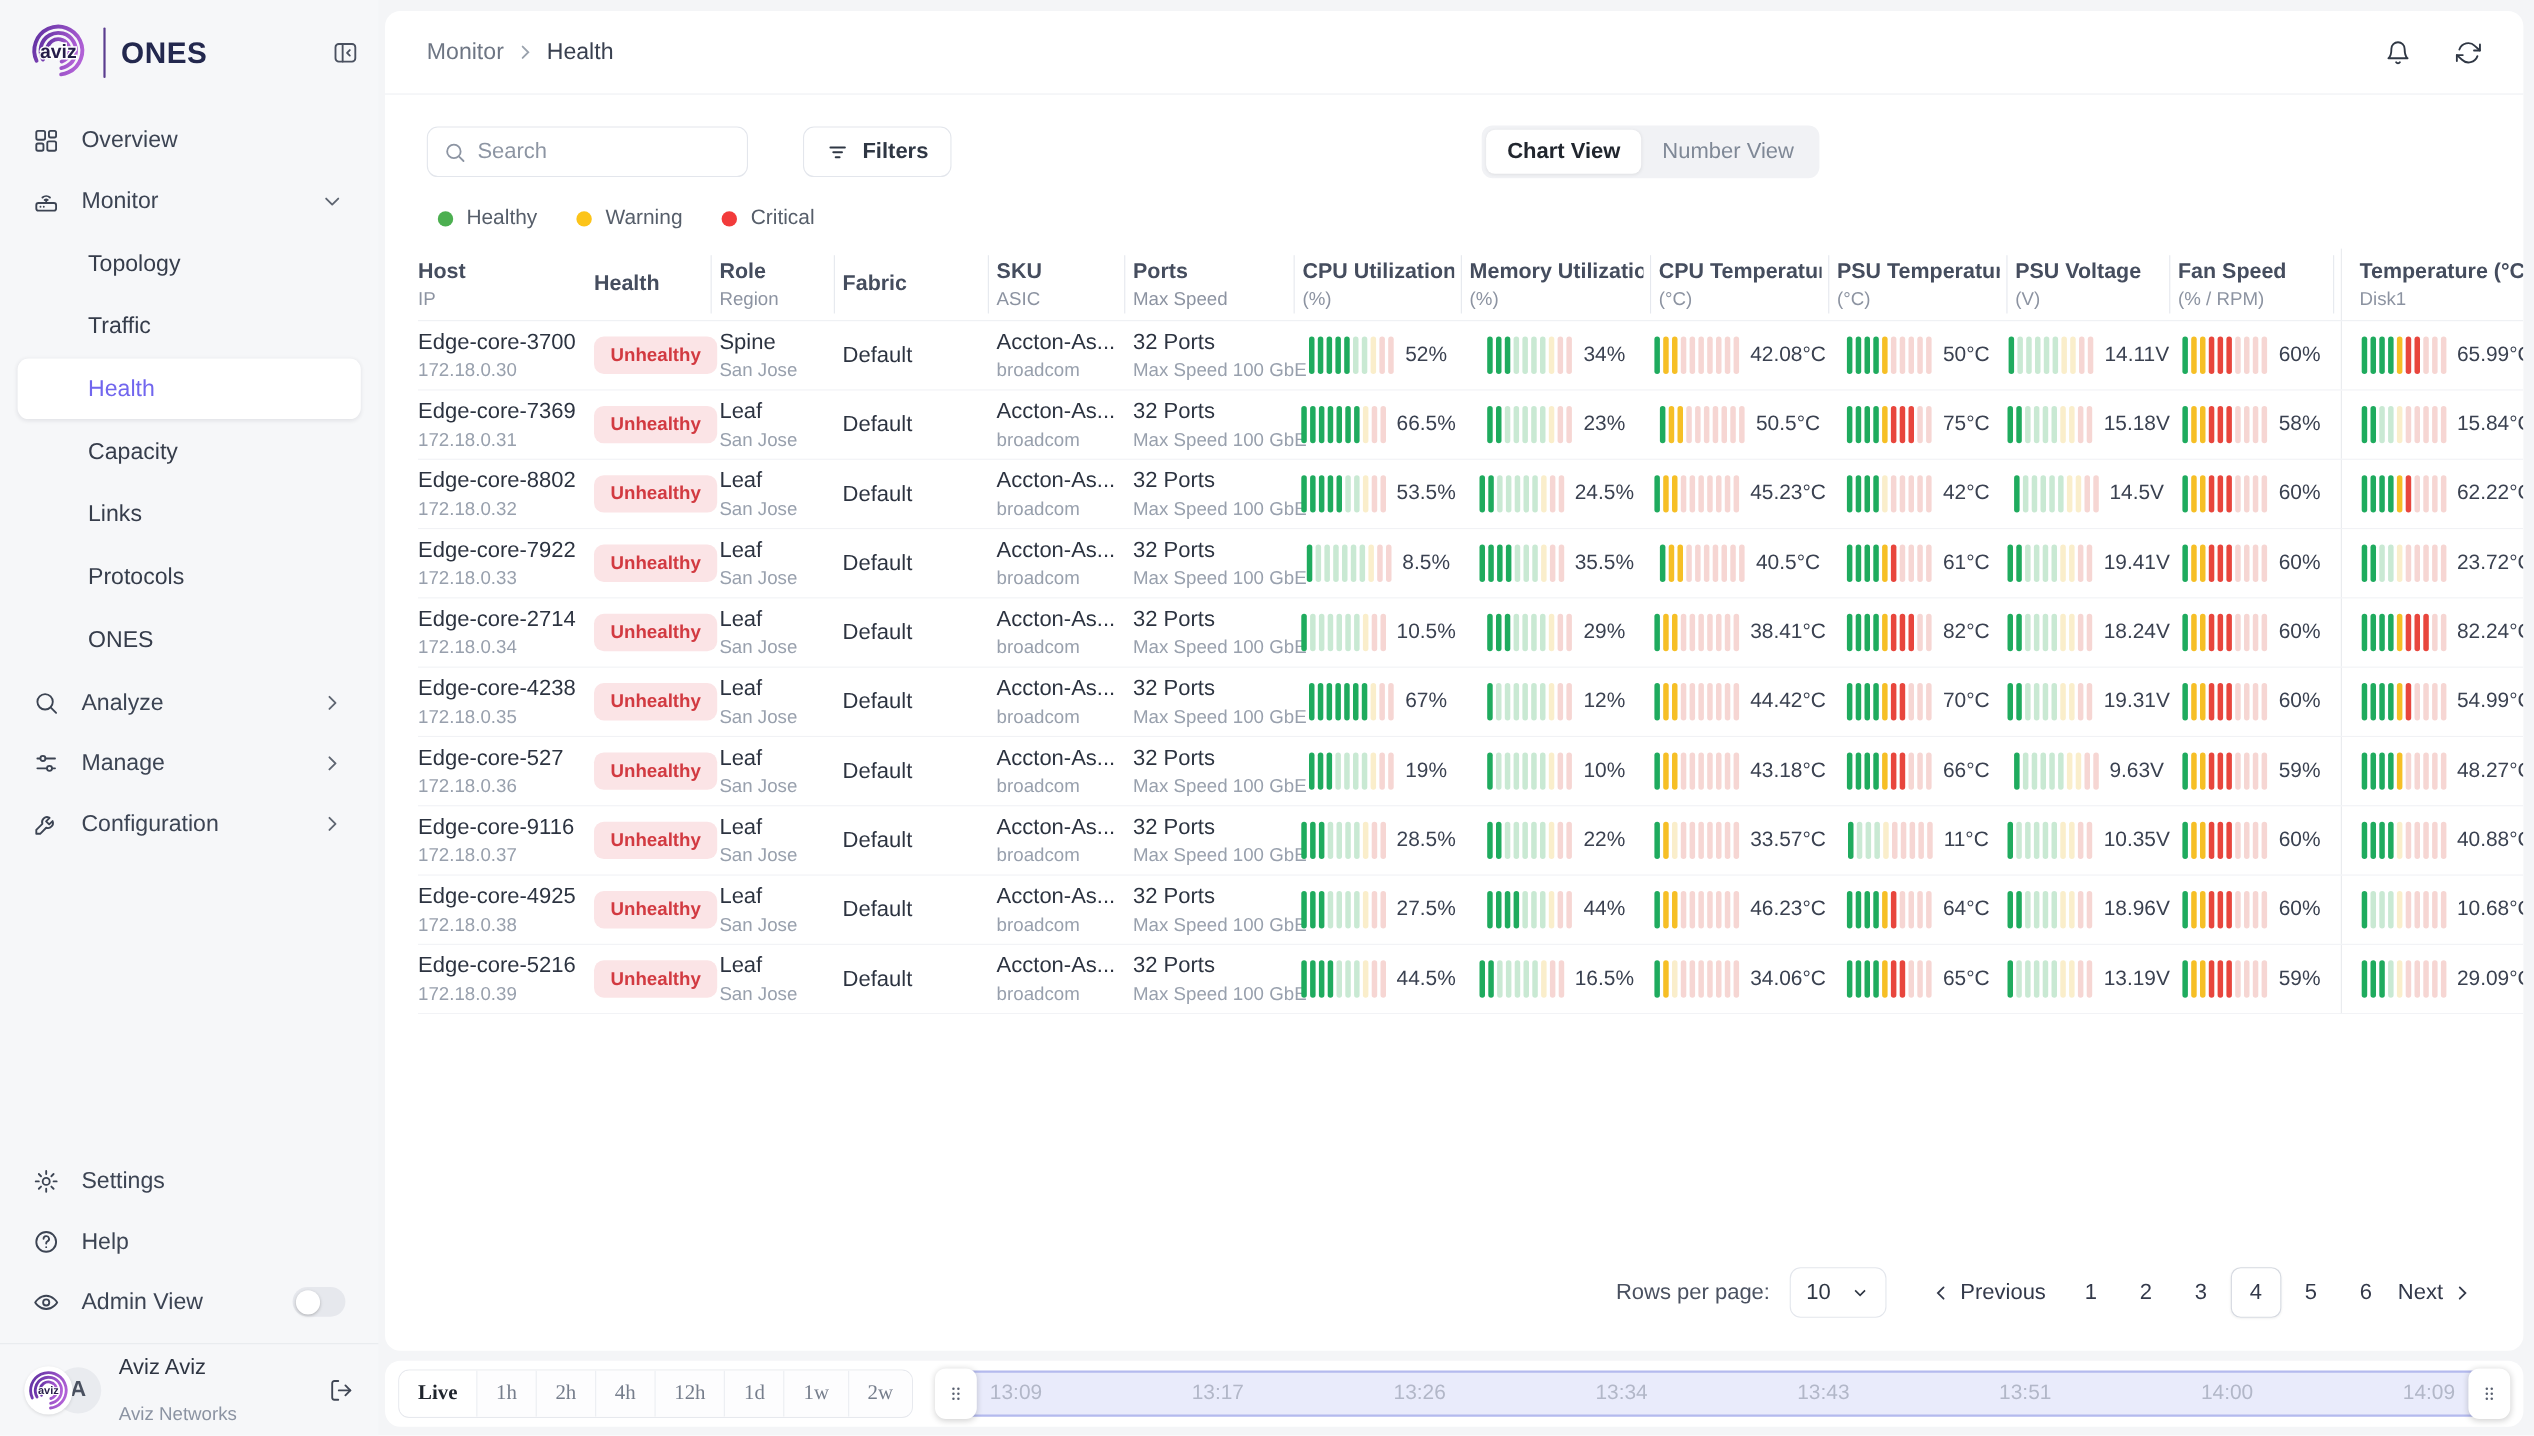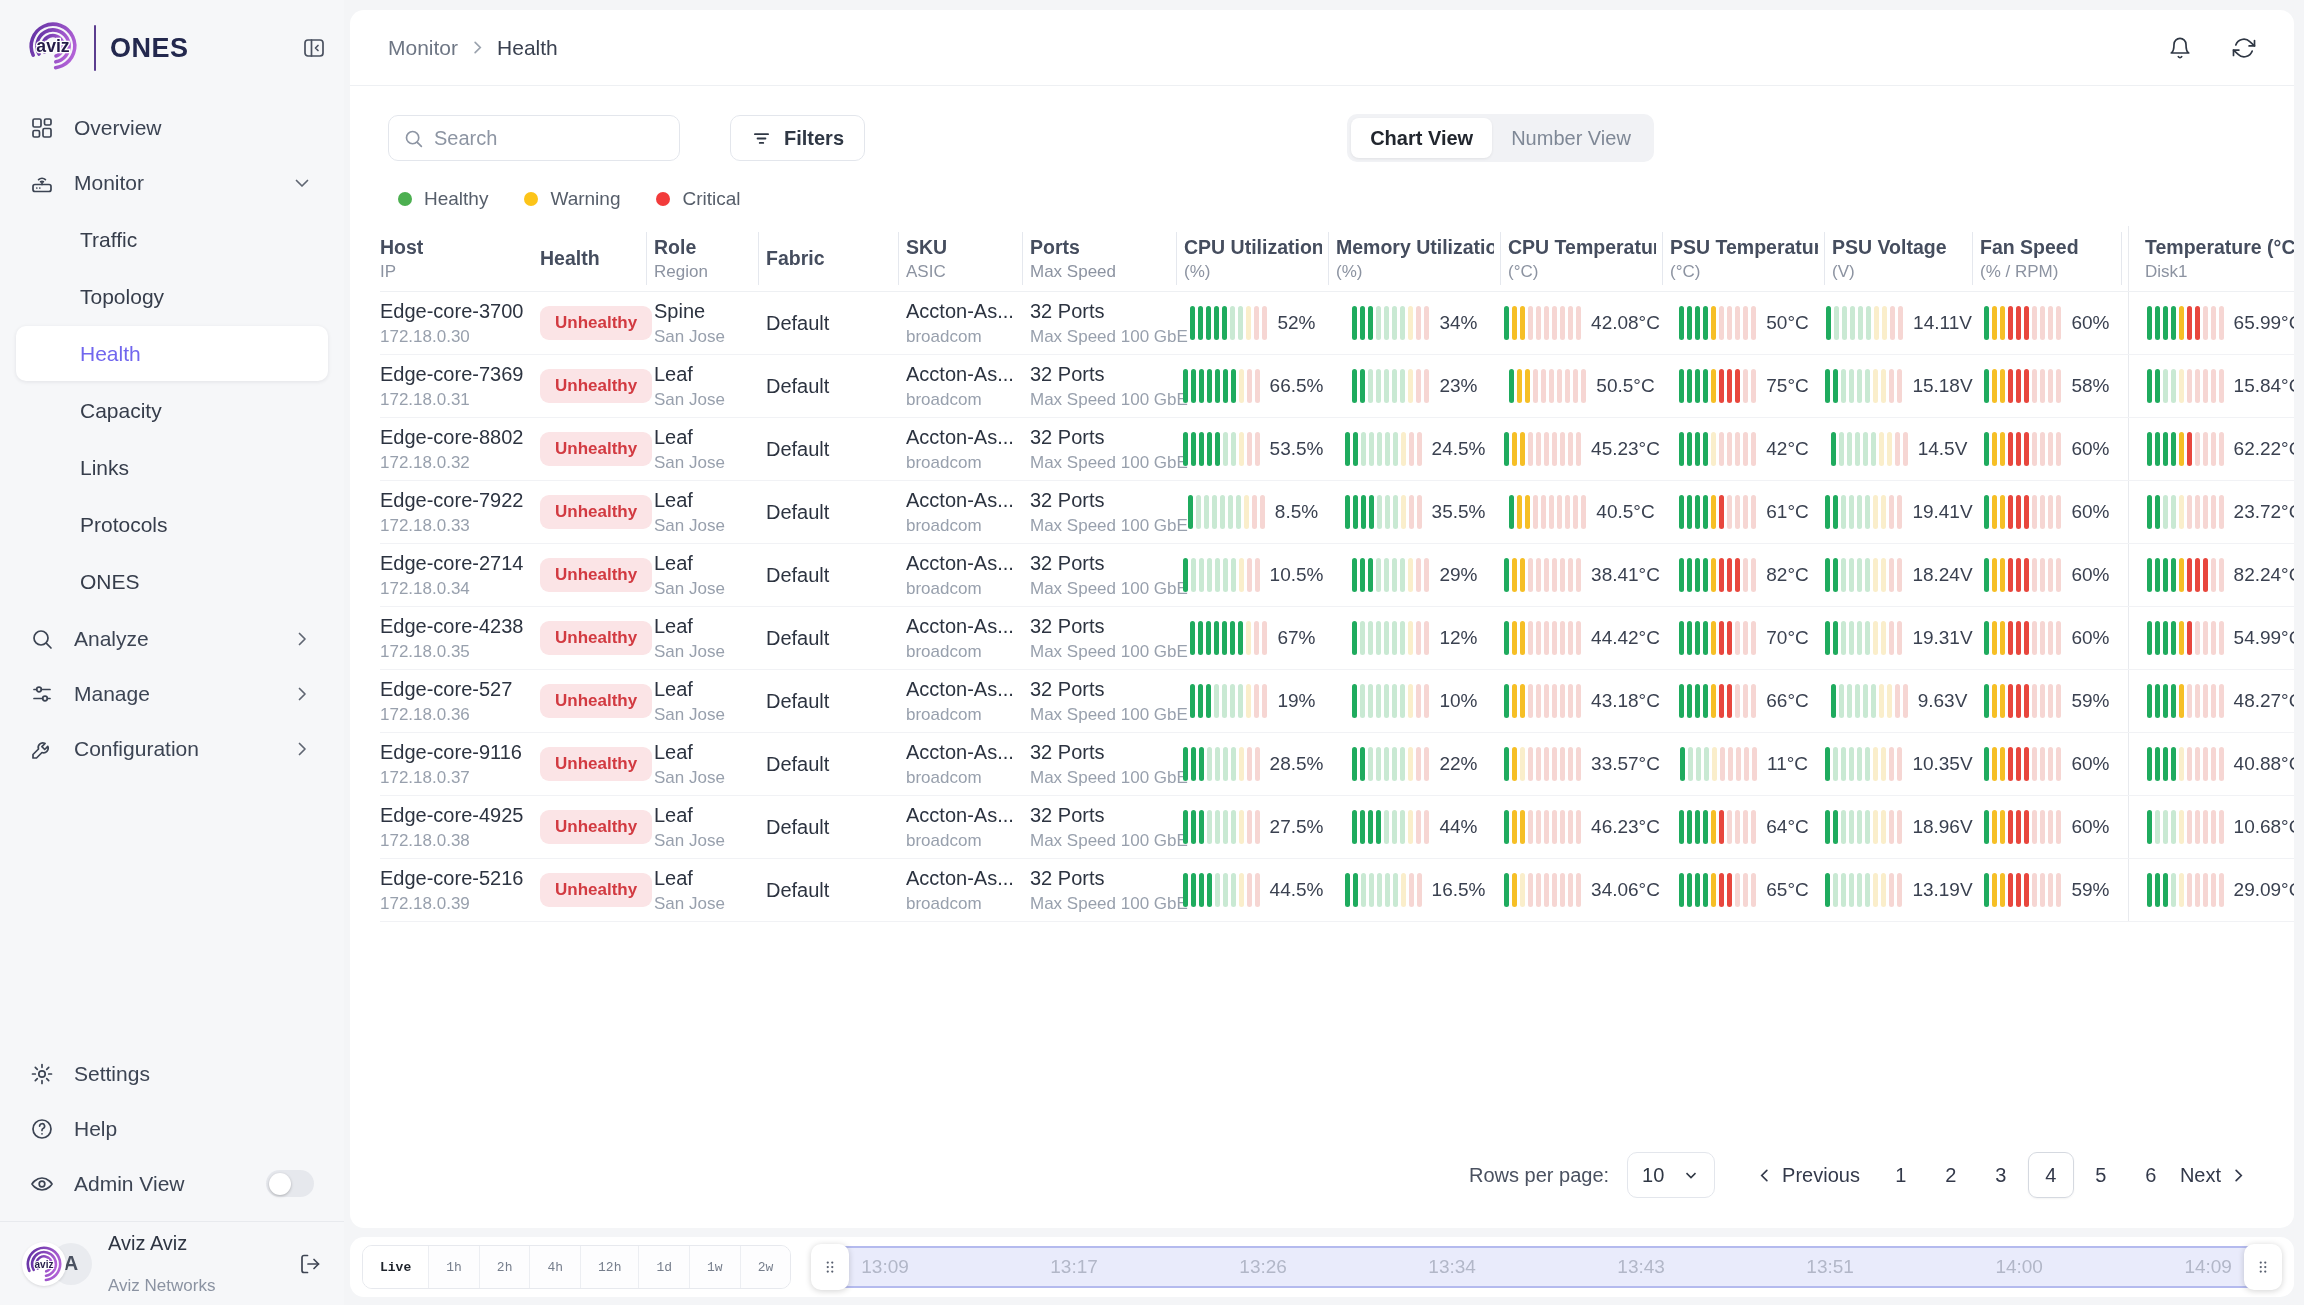--- a/index.html
+++ b/index.html
@@ -84,21 +84,21 @@
   .select { width:88px; height:46px; border:1.5px solid #e3e6ec; border-radius:10px; display:flex; align-items:center; justify-content:space-between; padding:0 14px; color:#2f3744; cursor:pointer; background:#fff; }
   .pnav { display:flex; align-items:center; gap:8px; color:#33394a; background:none; border:none; font-size:20px; font-family:inherit; cursor:pointer; }
   .pnav.prev { margin-left:40px; } .pnav.next { margin-left:6px; }
   .pages { display:flex; align-items:center; gap:4px; margin-left:18px; }
   .pagebtn { min-width:46px; height:46px; display:flex; align-items:center; justify-content:center; border-radius:9px; color:#33394a; background:none; border:1.5px solid transparent; font-size:20px; font-family:inherit; cursor:pointer; }
   .pagebtn.active { border-color:#d5d9e0; box-shadow:0 1px 2px rgba(0,0,0,.05); }
 
   
   .bottom-card { height:60px; flex-shrink:0; display:flex; align-items:center; padding:8px 12px; gap:4px; }
   .ranges { display:flex; border:1.5px solid #e7e9ee; border-radius:10px; overflow:hidden; height:44px; background:#fff; flex-shrink:0; }
-  .range-btn { padding:0 17px; display:flex; align-items:center; font-size:13px; color:#767e8c; border-left:1.5px solid #eceef2; background:#fdfdfe; border-top:none; border-bottom:none; border-right:none; font-family:Liberation Mono, monospace; cursor:pointer; }
+  .range-btn { padding:0 17px; display:flex; align-items:center; font-size:19px; color:#767e8c; border-left:1.5px solid #eceef2; background:#fdfdfe; border-top:none; border-bottom:none; border-right:none; font-family:Liberation Serif, serif; cursor:pointer; }
   .range-btn:first-child { border-left:none; }
   .range-btn.active { color:#1f242c; font-weight:700; background:#fff; }
   .timeline { flex:1; display:flex; align-items:center; margin-left:16px; min-width:0; }
   .handle { width:38px; height:46px; background:#fff; border-radius:10px; box-shadow:0 1px 6px rgba(0,0,0,.18); display:flex; align-items:center; justify-content:center; color:#596070; z-index:2; flex-shrink:0; cursor:grab; border:none; }
   .handle.left { margin-right:-14px; } .handle.right { margin-left:-14px; }
   .strip { flex:1; height:42px; background:#e9ebfb; border:2px solid #b4baee; border-radius:8px; display:flex; align-items:center; justify-content:space-between; padding:0 24px; color:#b2b7c8; font-size:19px; cursor:pointer; min-width:0; }
   .tick { white-space:nowrap; }
 </style>
 </head>
 <body>
@@ -156,22 +156,22 @@
             </svg>
           </span>
           <span>Monitor</span>
           <span class="icon chev">
             <svg width="24" height="24" viewBox="0 0 24 24" fill="none" stroke="currentColor" stroke-width="1.7" stroke-linecap="round" stroke-linejoin="round">
               <path d="M6.5 9.5l5.5 5.5 5.5-5.5"></path>
             </svg>
           </span>
         </div>
         <div class="nav-children">
+          <div class="nav-child">Topology</div>
           <div class="nav-child">Traffic</div>
-          <div class="nav-child">Topology</div>
           <div class="nav-child active">Health</div>
           <div class="nav-child">Capacity</div>
           <div class="nav-child">Links</div>
           <div class="nav-child">Protocols</div>
           <div class="nav-child">ONES</div>
         </div>
         <div class="nav-item">
           <span class="icon">
             <svg width="24" height="24" viewBox="0 0 24 24" fill="none" stroke="currentColor" stroke-width="1.7" stroke-linecap="round" stroke-linejoin="round">
               <circle cx="11" cy="11" r="7"></circle>

